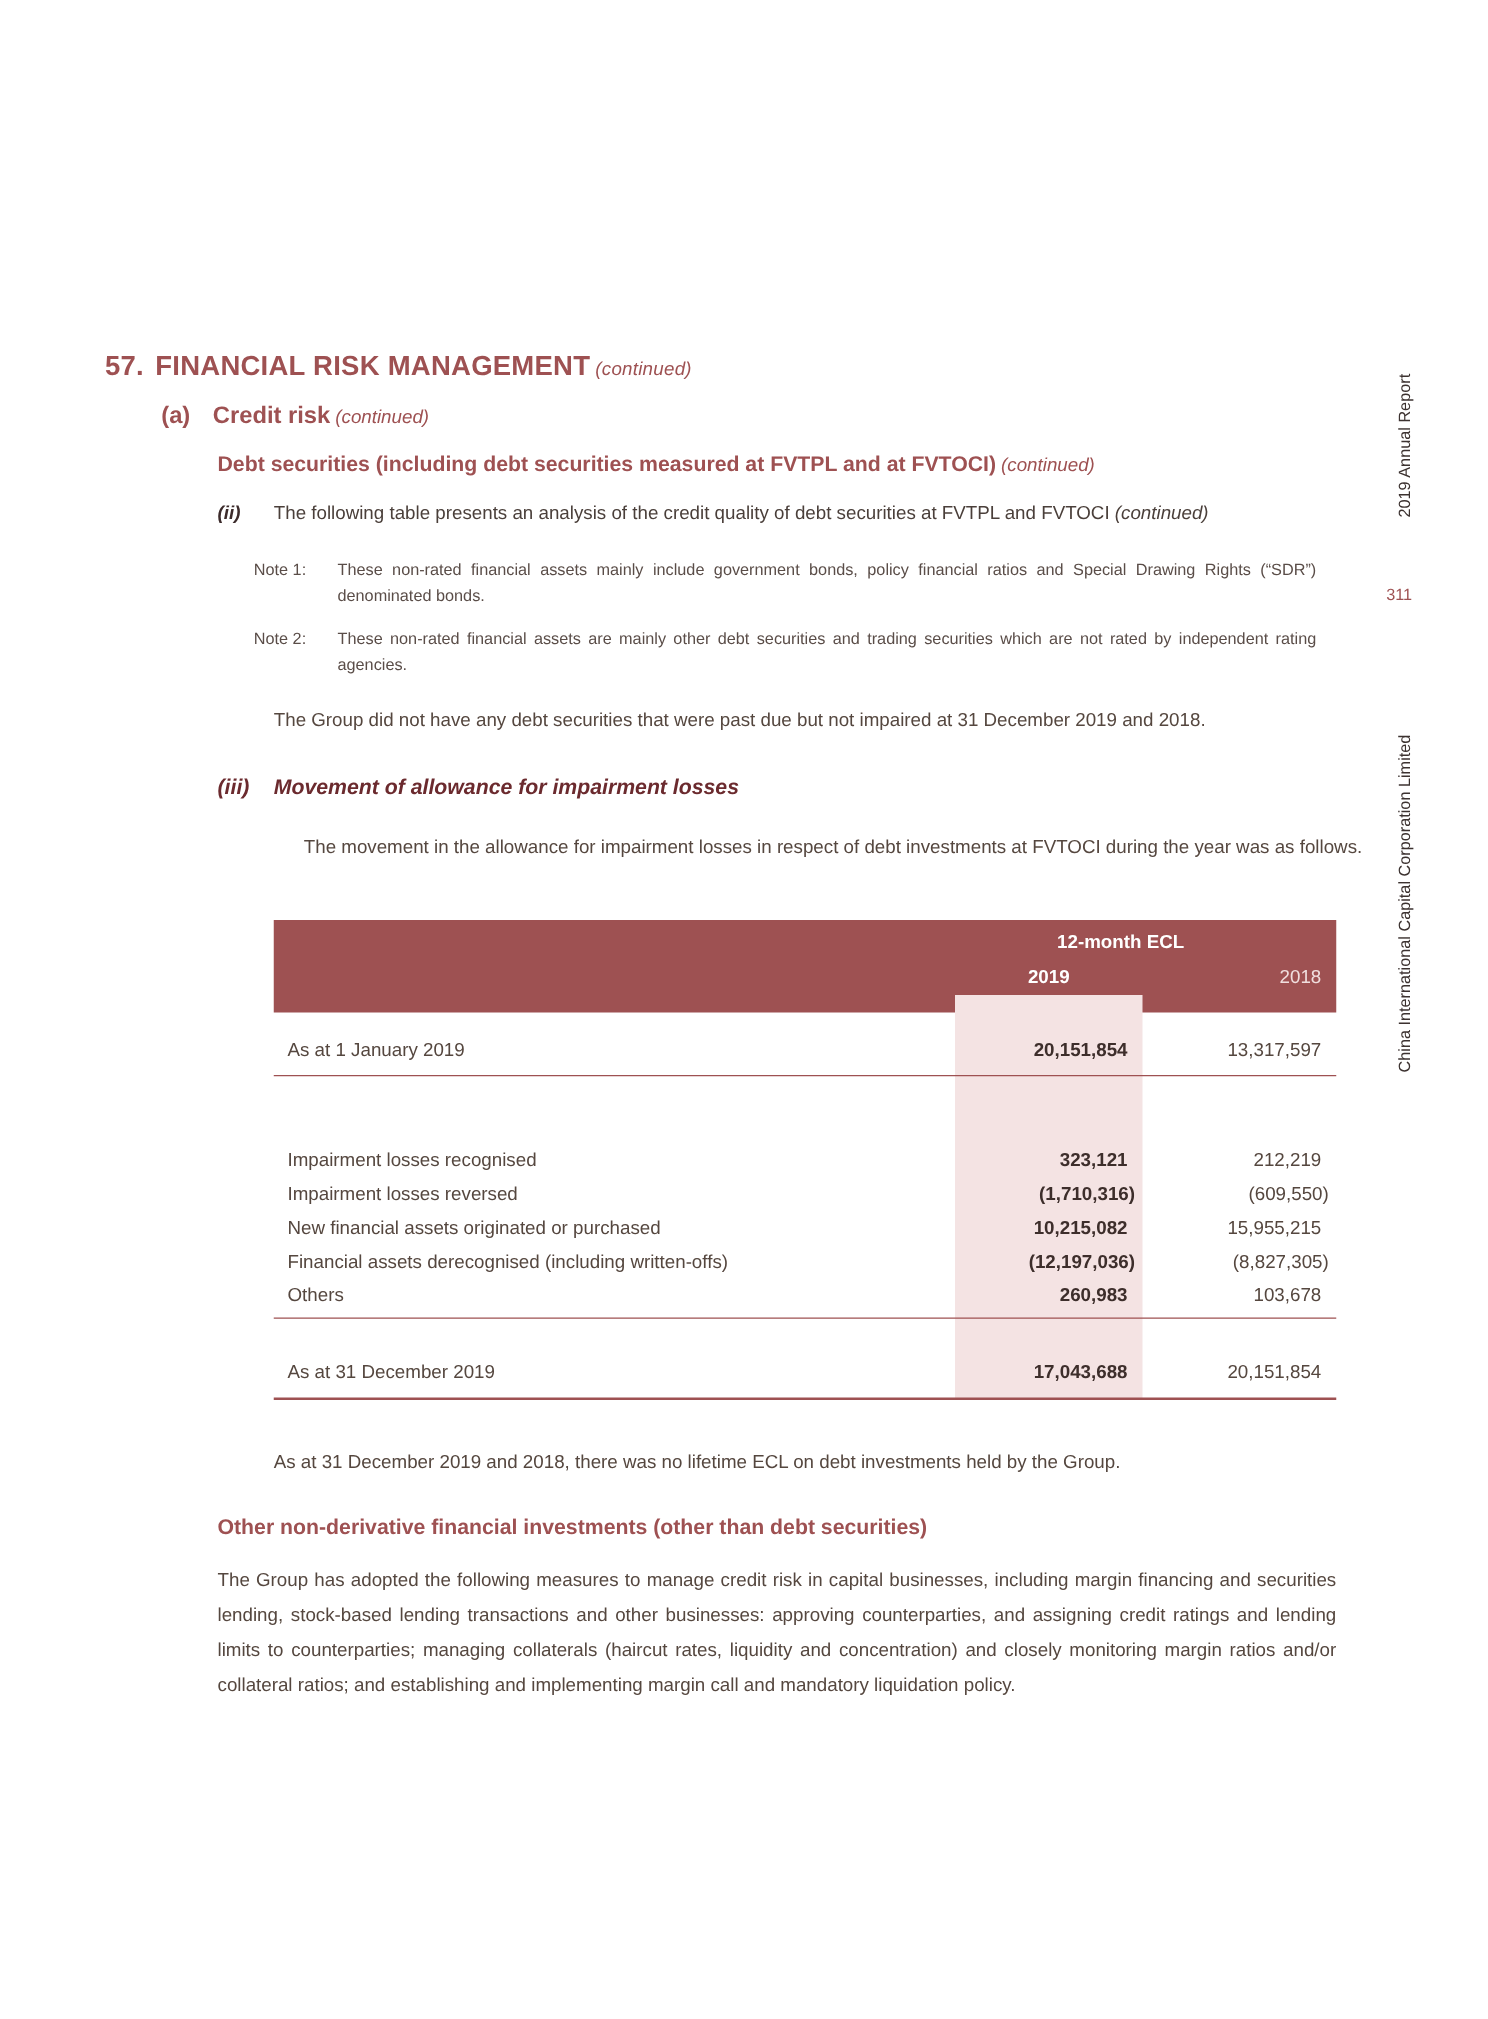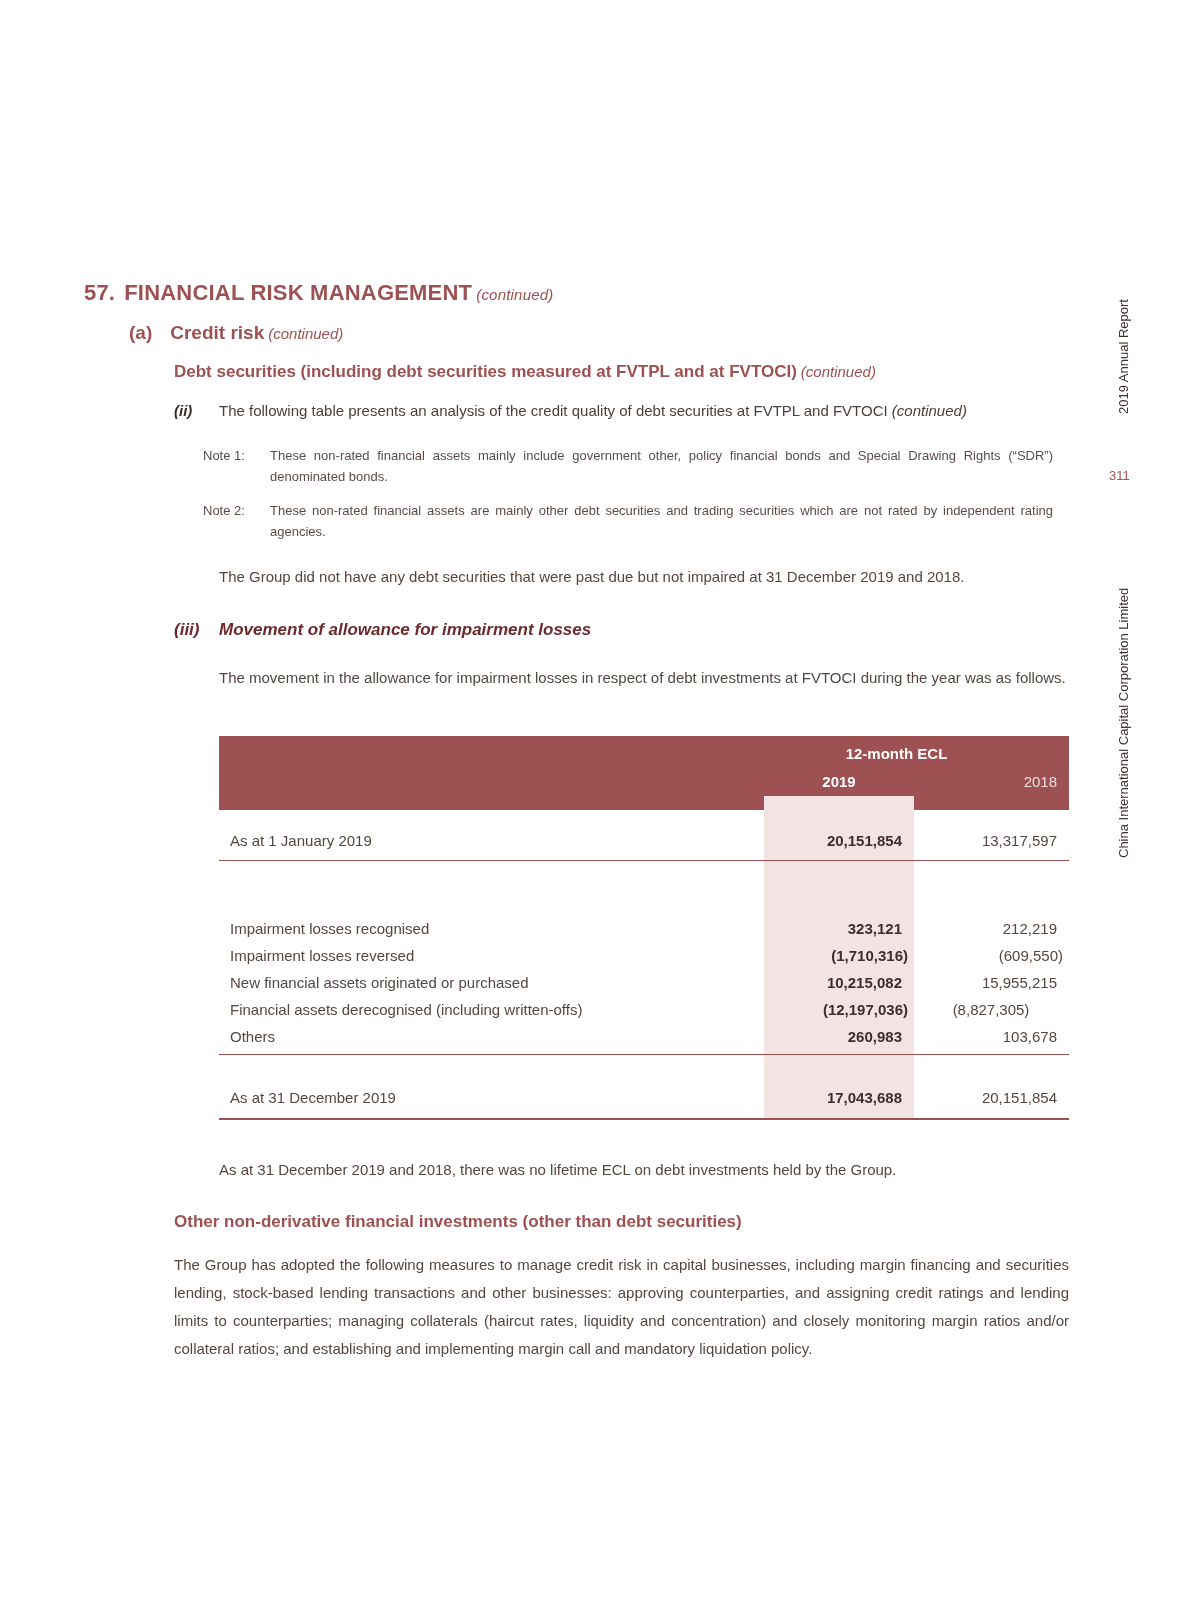--- a/index.html
+++ b/index.html
@@ -75,34 +75,34 @@
 <div class="abs h3">
   <span>Debt securities (including debt securities measured at FVTPL and at FVTOCI)</span><span class="cont">(continued)</span>
 </div>
 
 <div class="abs subhead">
   <span class="roman">(ii)</span><span>The following table presents an analysis of the credit quality of debt securities at FVTPL and FVTOCI</span> <span class="cont2">(continued)</span>
 </div>
 
 <div class="abs note" style="top:445px;">
   <span class="lbl">Note 1:</span>
-  <span class="txt">These non-rated financial assets mainly include government other, policy financial bonds and Special Drawing Rights (“SDR”) denominated bonds.</span>
+  <span class="txt">These non-rated financial assets mainly include government bonds, policy financial ratios and Special Drawing Rights (“SDR”) denominated bonds.</span>
 </div>
 <div class="abs note" style="top:500px;">
   <span class="lbl">Note 2:</span>
   <span class="txt">These non-rated financial assets are mainly other debt securities and trading securities which are not rated by independent rating agencies.</span>
 </div>
 
 <div class="abs para" style="top:563px;">The Group did not have any debt securities that were past due but not impaired at 31 December 2019 and 2018.</div>
 
 <div class="abs h4">
   <span class="roman">(iii)</span><span>Movement of allowance for impairment losses</span>
 </div>
 
-<div class="abs para" style="top:664px; text-align:justify;">The movement in the allowance for impairment losses in respect of debt investments at FVTOCI during the year was as follows.</div>
+<div class="abs para" style="top:664px; text-align:justify;margin-left:24px;">The movement in the allowance for impairment losses in respect of debt investments at FVTOCI during the year was as follows.</div>
 
 <div class="abs tbl" style="height:390px;">
   <div class="thead">
     <div class="ecl">12-month ECL</div>
     <div class="y19"><span>2019</span></div>
     <div class="y18">2018</div>
   </div>
   <div class="hl"></div>
 
   <div class="row" style="top:91px;">
@@ -123,21 +123,21 @@
     <span class="v18" style="padding-right:6px; width:144px;">(609,550)</span>
   </div>
   <div class="row" style="top:233px;">
     <span class="lab">New financial assets originated or purchased</span>
     <span class="v19" style="padding-right:12px; width:138px;text-align:right;">10,215,082</span>
     <span class="v18" style="padding-right:12px; width:138px;">15,955,215</span>
   </div>
   <div class="row" style="top:260px;">
     <span class="lab">Financial assets derecognised (including written-offs)</span>
     <span class="v19" style="padding-right:6px; width:144px;">(12,197,036)</span>
-    <span class="v18" style="padding-right:6px; width:144px;text-align:center;">(8,827,305)</span>
+    <span class="v18" style="padding-right:6px; width:144px;">(8,827,305)</span>
   </div>
   <div class="row" style="top:287px;">
     <span class="lab">Others</span>
     <span class="v19" style="padding-right:12px; width:138px;">260,983</span>
     <span class="v18" style="padding-right:12px; width:138px;">103,678</span>
   </div>
   <div class="rule" style="top:318px;"></div>
 
   <div class="row" style="top:348px;">
     <span class="lab">As at 31 December 2019</span>

